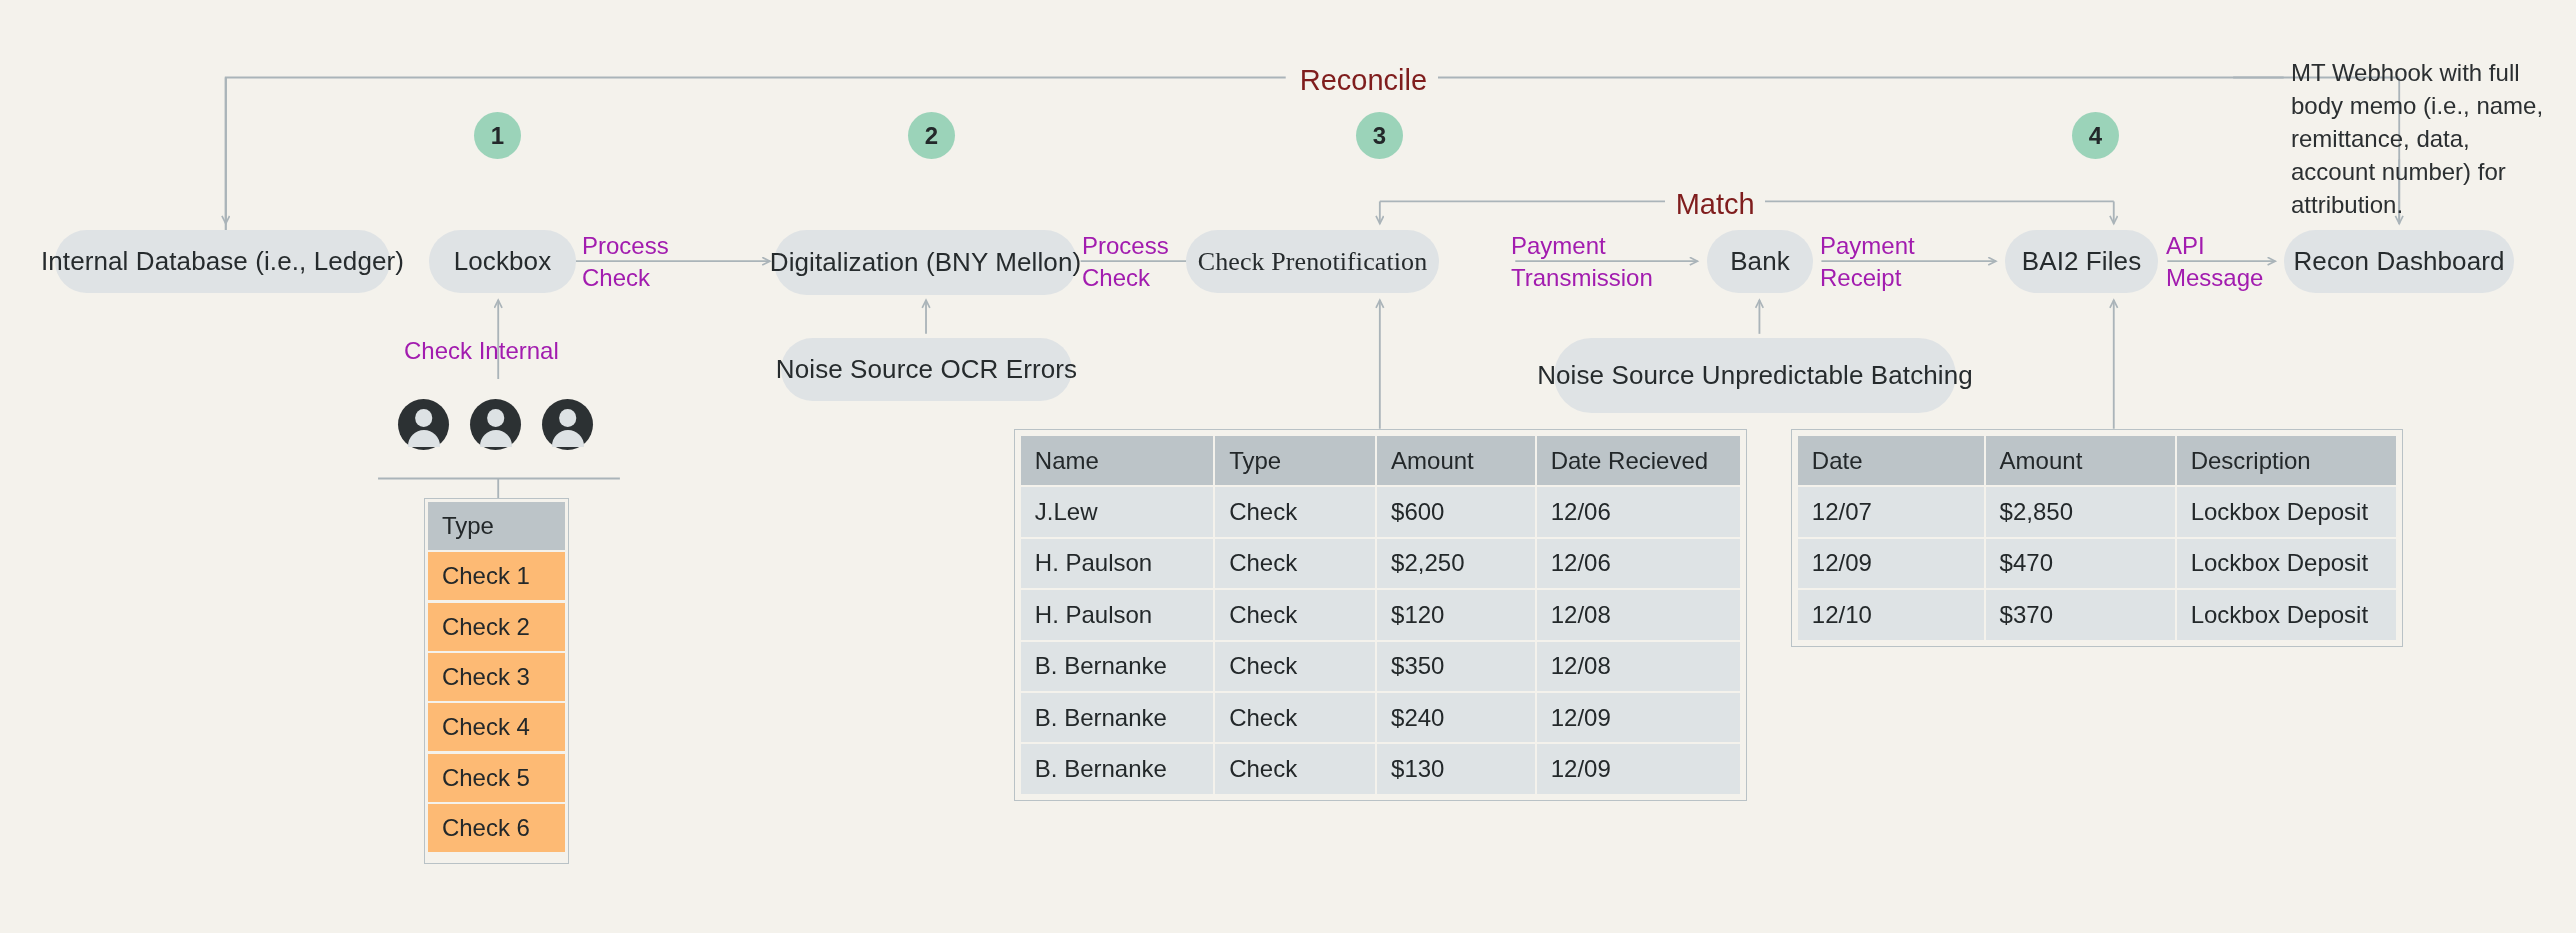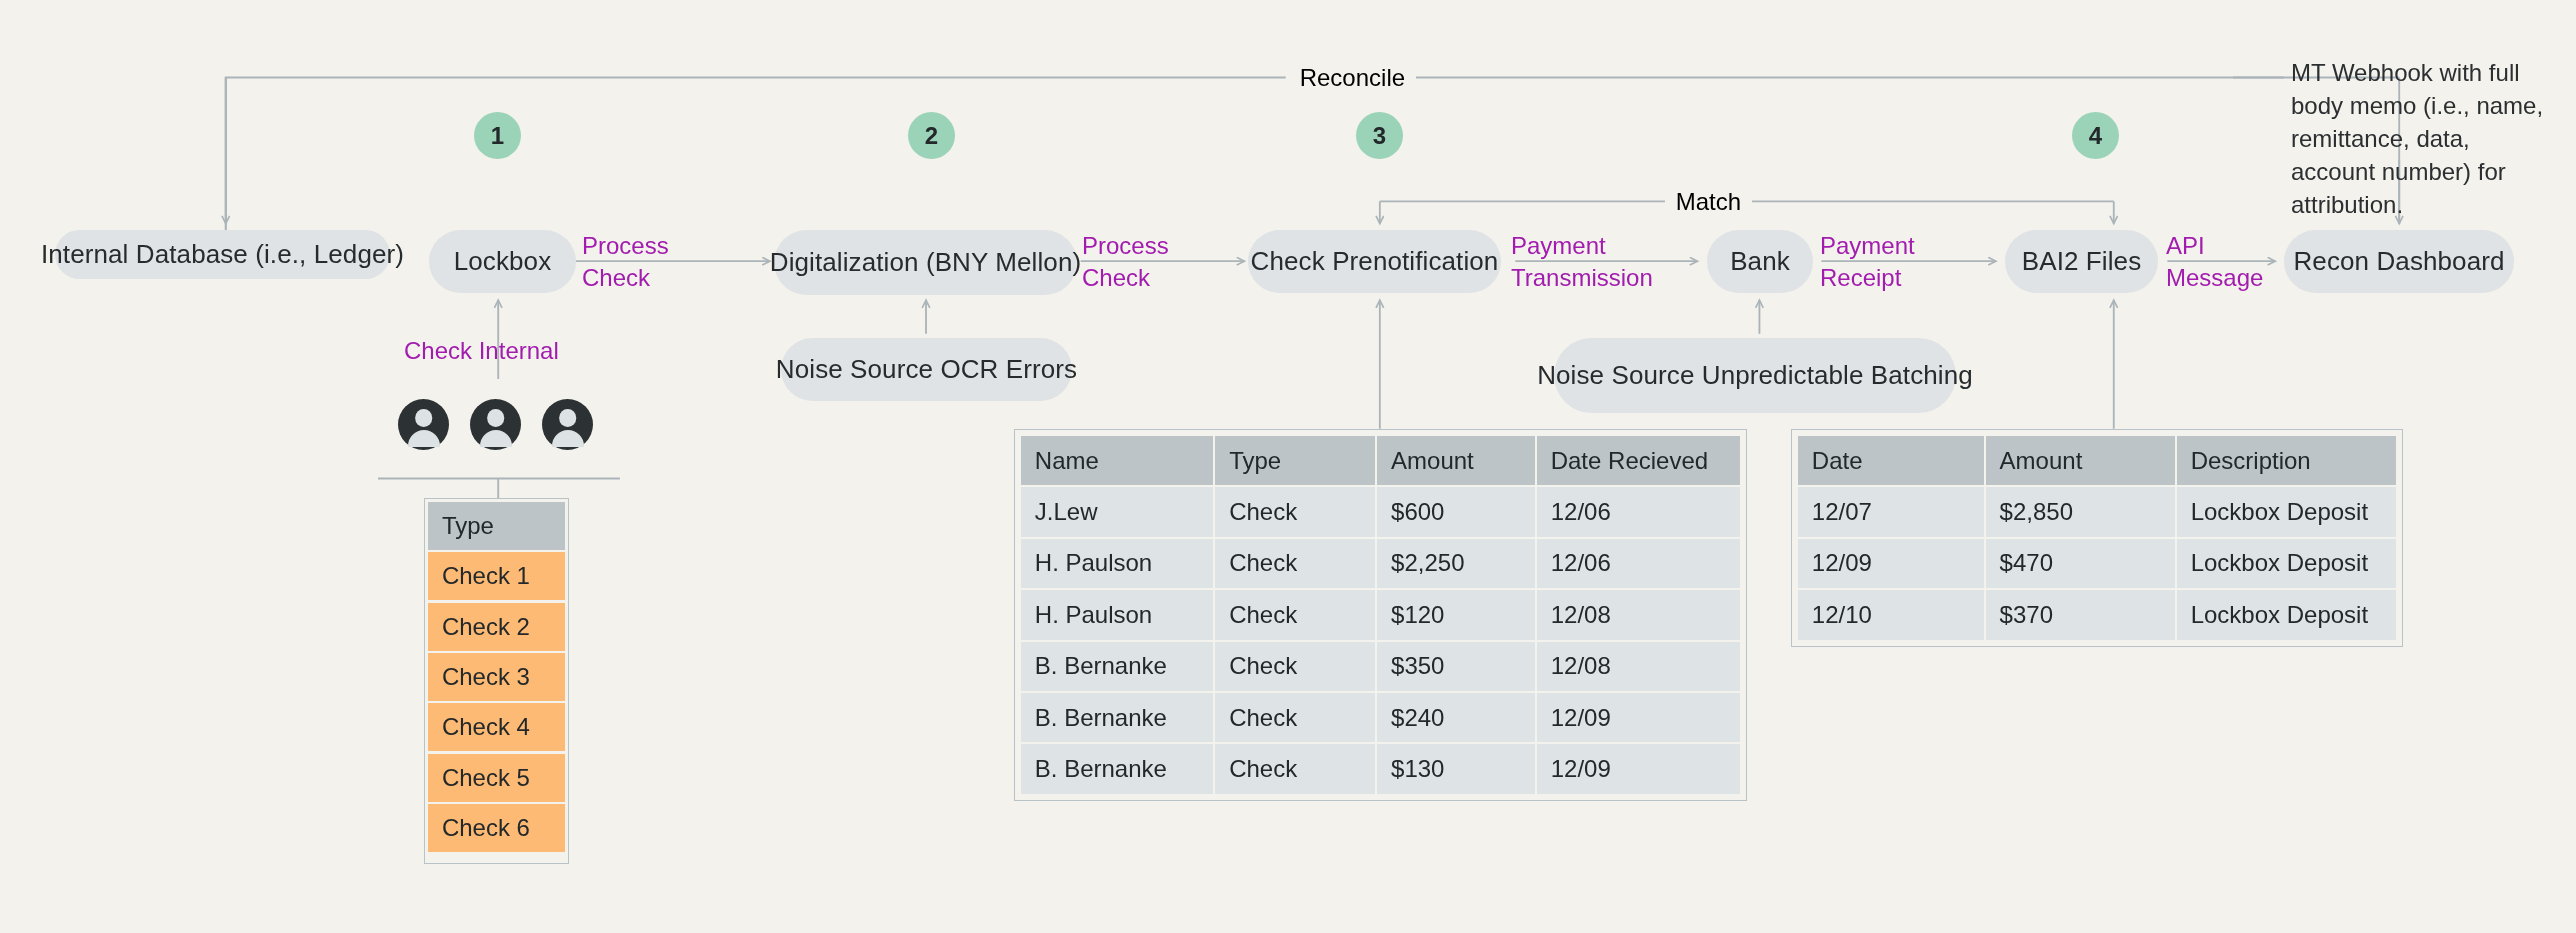--- a/index.html
+++ b/index.html
@@ -40,22 +40,22 @@
     position:absolute;
     font-size:24px;
     color:#a21caf;
     text-align:left;
     line-height:1.32;
     white-space:pre-line;
   }
   .edge-label.single { white-space:nowrap; }
   .band-label {
     position:absolute;
-    font-size:24px;
-    color:#000000;
+    font-size:29px;
+    color:#7f1d1d;
     background:#f4f2ec;
     padding:0 10.7px;
     white-space:nowrap;
   }
   .note {
     position:absolute;
     font-size:24px;
     line-height:1.37;
     color:#2b2f31;
     width:253px;
@@ -164,24 +164,24 @@
   <div class="step-circle" style="left:908px; top:112px;">
     <span>2</span>
   </div>
   <div class="step-circle" style="left:1356px; top:112px;">
     <span>3</span>
   </div>
   <div class="step-circle" style="left:2072px; top:112px;">
     <span>4</span>
   </div>
 
-  <div class="node" style="left:55px; top:230px; width:335px; height:49px;">Internal Database (i.e., Ledger)</div>
+  <div class="node" style="left:55px; top:230px; width:335px; height:63px;">Internal Database (i.e., Ledger)</div>
   <div class="node" style="left:429px; top:230px; width:147px; height:63px;">Lockbox</div>
   <div class="node" style="left:774px; top:230px; width:303px; height:65px;">Digitalization (BNY Mellon)</div>
-  <div class="node" style="left:1248px; top:230px; width:253px; height:63px;">Check Prenotification</div>
+  <div class="node" style="left:1186px; top:230px; width:253px; height:63px;font-family:Liberation Serif, serif;">Check Prenotification</div>
   <div class="node" style="left:1707px; top:230px; width:106px; height:63px;">Bank</div>
   <div class="node" style="left:2005px; top:230px; width:153px; height:63px;">BAI2 Files</div>
   <div class="node" style="left:2284px; top:230px; width:230px; height:63px;">Recon Dashboard</div>
   <div class="node" style="left:781px; top:338px; width:291px; height:63px;">Noise Source OCR Errors</div>
   <div class="node" style="left:1554px; top:338px; width:402px; height:75px;">Noise Source Unpredictable Batching</div>
 
   <div class="edge-label" style="left:582px; top:230px; width:184px;">Process
 Check</div>
   <div class="edge-label single" style="left:404px; top:335px; width:191px;">Check Internal</div>
   <div class="edge-label" style="left:1082px; top:230px; width:162px;">Process

